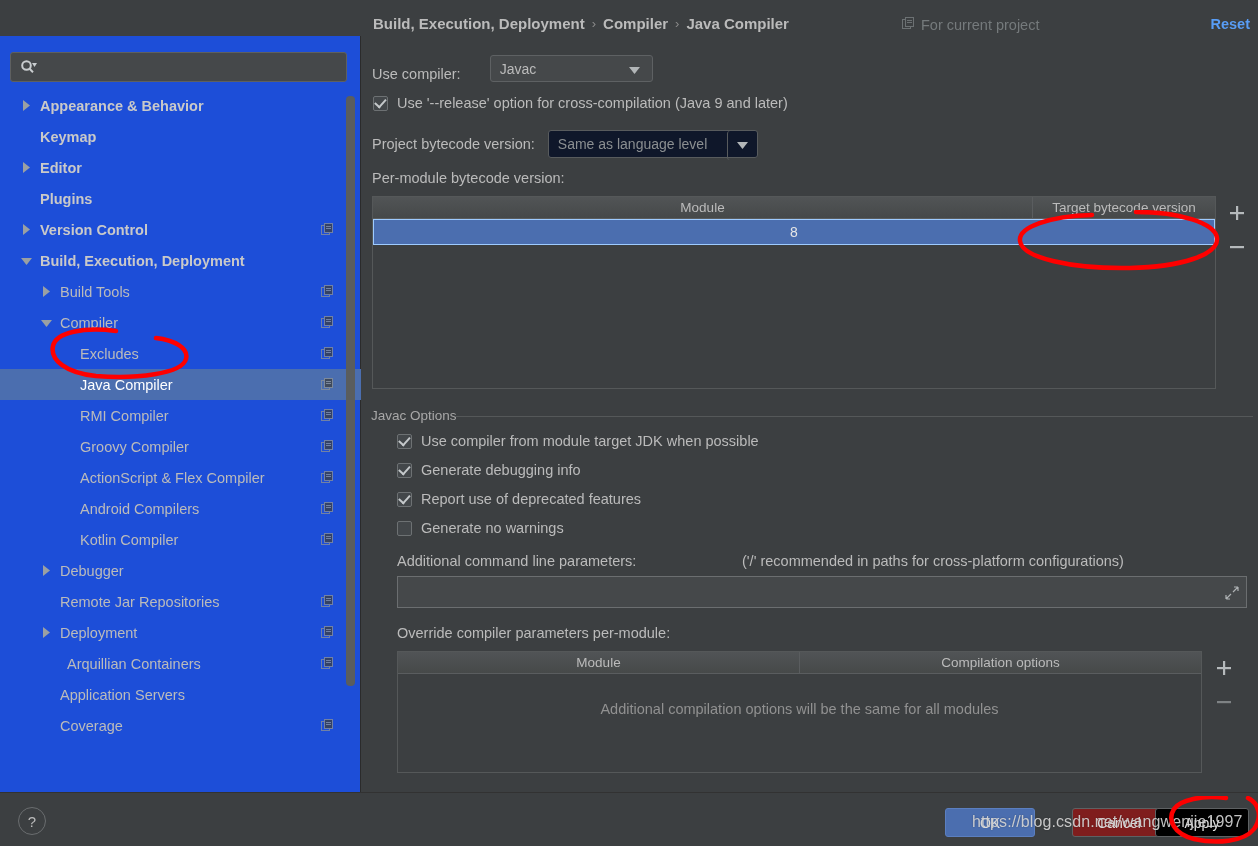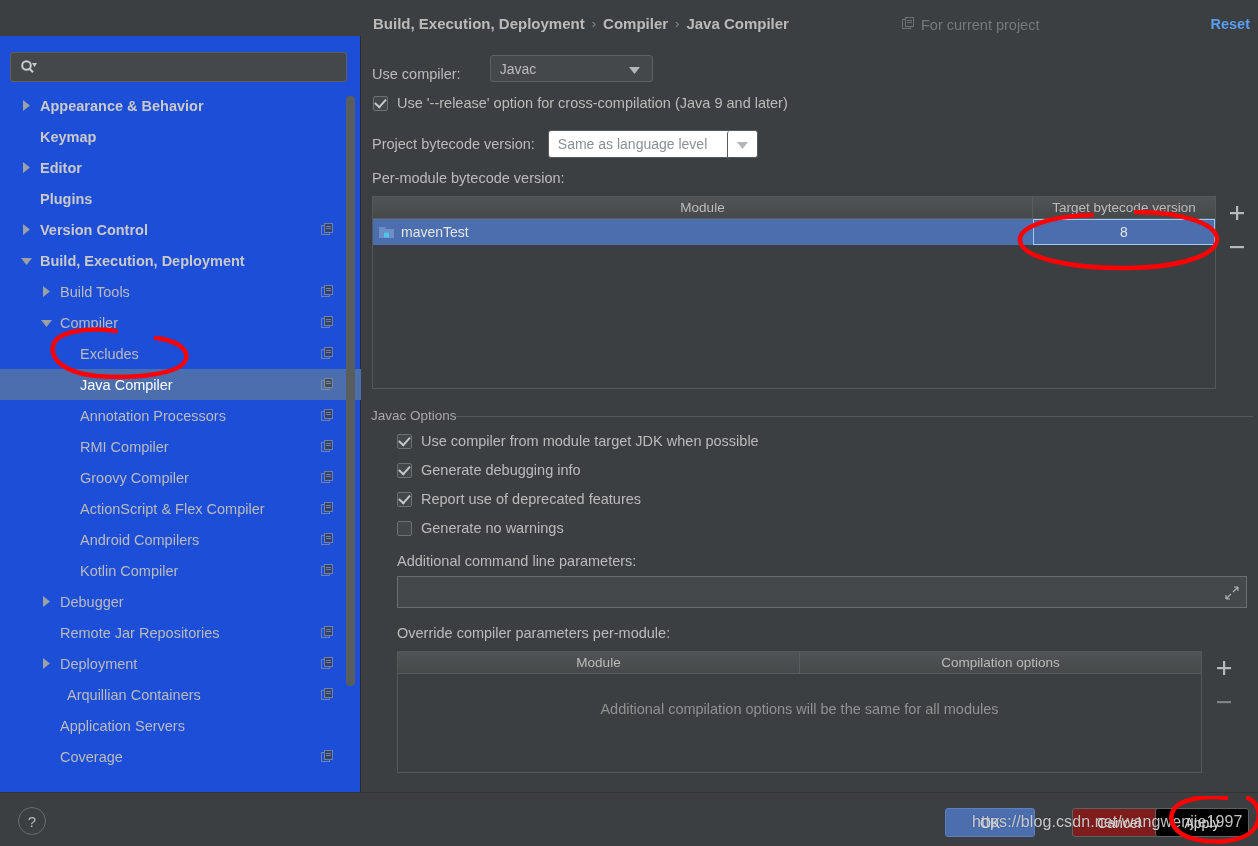--- a/index.html
+++ b/index.html
@@ -80,21 +80,21 @@
   .row-use-compiler { position: absolute; left: 10px; top: 55px; display: flex; align-items: flex-end; gap: 16px; }
   .lbl-plain { color: #bbbbbb; font-size: 14.5px; }
   .combo {
     margin-left: 13px; width: 163px; height: 27px;
     background: #45484a; border: 1px solid #5e6163; border-radius: 3px;
     display: flex; align-items: center; position: relative;
   }
   .combo .val { color: #bbbbbb; font-size: 14px; padding-left: 9px; }
   .combo .caret { position: absolute; right: 12px; }
   .combo.flat {
-    background: #ffffff; border: 1px solid #585b5d;
+    background: #0f172a; border: 1px solid #585b5d;
   }
   .combo.flat .val { color: #8b8f91; }
   .combo.split .btn {
     position: absolute; right: 0; top: 0; bottom: 0; width: 30px;
     border-left: 1px solid #585b5d; display: flex; align-items: center; justify-content: center;
   }
 
   .cb-row { position: absolute; display: flex; align-items: center; }
   .cbox {
     width: 15px; height: 15px; background: #43474a;
@@ -312,31 +312,20 @@
           <span class="copy-icon">
             <svg width="13" height="13" viewBox="0 0 13 13">
               <rect x="0.5" y="2.5" width="8" height="9" fill="none" stroke="#8d9295"></rect>
               <rect x="3.5" y="0.5" width="8" height="9" fill="#3c3f41" stroke="#8d9295"></rect>
               <line x1="5" y1="3.5" x2="10" y2="3.5" stroke="#8d9295"></line>
               <line x1="5" y1="5.5" x2="10" y2="5.5" stroke="#8d9295"></line>
             </svg>
           </span>
         </div>
         <div class="tree-row">
-          <span class="lbl" style="left: 80px;">Annotation Processors</span>
-          <span class="copy-icon">
-            <svg width="13" height="13" viewBox="0 0 13 13">
-              <rect x="0.5" y="2.5" width="8" height="9" fill="none" stroke="#8d9295"></rect>
-              <rect x="3.5" y="0.5" width="8" height="9" fill="#3c3f41" stroke="#8d9295"></rect>
-              <line x1="5" y1="3.5" x2="10" y2="3.5" stroke="#8d9295"></line>
-              <line x1="5" y1="5.5" x2="10" y2="5.5" stroke="#8d9295"></line>
-            </svg>
-          </span>
-        </div>
-        <div class="tree-row">
           <span class="lbl" style="left: 80px;">RMI Compiler</span>
           <span class="copy-icon">
             <svg width="13" height="13" viewBox="0 0 13 13">
               <rect x="0.5" y="2.5" width="8" height="9" fill="none" stroke="#8d9295"></rect>
               <rect x="3.5" y="0.5" width="8" height="9" fill="#3c3f41" stroke="#8d9295"></rect>
               <line x1="5" y1="3.5" x2="10" y2="3.5" stroke="#8d9295"></line>
               <line x1="5" y1="5.5" x2="10" y2="5.5" stroke="#8d9295"></line>
             </svg>
           </span>
         </div>
@@ -502,29 +491,20 @@
     </div>
 
     <div class="label-pm">Per-module bytecode version:</div>
 
     <div class="mod-table">
       <div class="mt-head">
         <div class="c1">Module</div>
         <div class="c2">Target bytecode version</div>
       </div>
       <div class="mt-row">
-        <div class="c1">
-          <span class="mod-icon">
-            <svg width="15" height="14" viewBox="0 0 15 14">
-              <path d="M0 2 L6 2 L7.4 4 L15 4 L15 13 L0 13 Z" fill="#6a8fc4"></path>
-              <rect x="5" y="7.5" width="5" height="5" fill="#4fc3e8"></rect>
-            </svg>
-          </span>
-          <span class="name">mavenTest</span>
-        </div>
         <div class="c2">8</div>
       </div>
     </div>
     <div class="tbl-btns">
       <div class="tbl-btn">
         <svg class="plus-g" width="16" height="16" viewBox="0 0 16 16">
           <rect x="7" y="1" width="2.2" height="14" fill="#b6babc"></rect>
           <rect x="1" y="7" width="14" height="2.2" fill="#b6babc"></rect>
         </svg>
       </div>
@@ -550,20 +530,21 @@
       <div class="cb-row" style="left:30px; top:83px;">
         <span class="cbox checked"></span>
         <span class="txt">Report use of deprecated features</span>
       </div>
       <div class="cb-row" style="left:30px; top:112px;">
         <span class="cbox"></span>
         <span class="txt">Generate no warnings</span>
       </div>
 
       <div class="cmd-label">Additional command line parameters:</div>
+      <div class="cmd-hint">('/' recommended in paths for cross-platform configurations)</div>
       <div class="cmd-input">
         <span class="expand-icon">
           <svg width="14" height="14" viewBox="0 0 14 14">
             <path d="M13 1 L8 6 M13 1 L13 5 M13 1 L9 1" stroke="#aeb2b4" fill="none" stroke-width="1.2"></path>
             <path d="M1 13 L6 8 M1 13 L1 9 M1 13 L5 13" stroke="#aeb2b4" fill="none" stroke-width="1.2"></path>
           </svg>
         </span>
       </div>
 
       <div class="override-label">Override compiler parameters per-module:</div>

